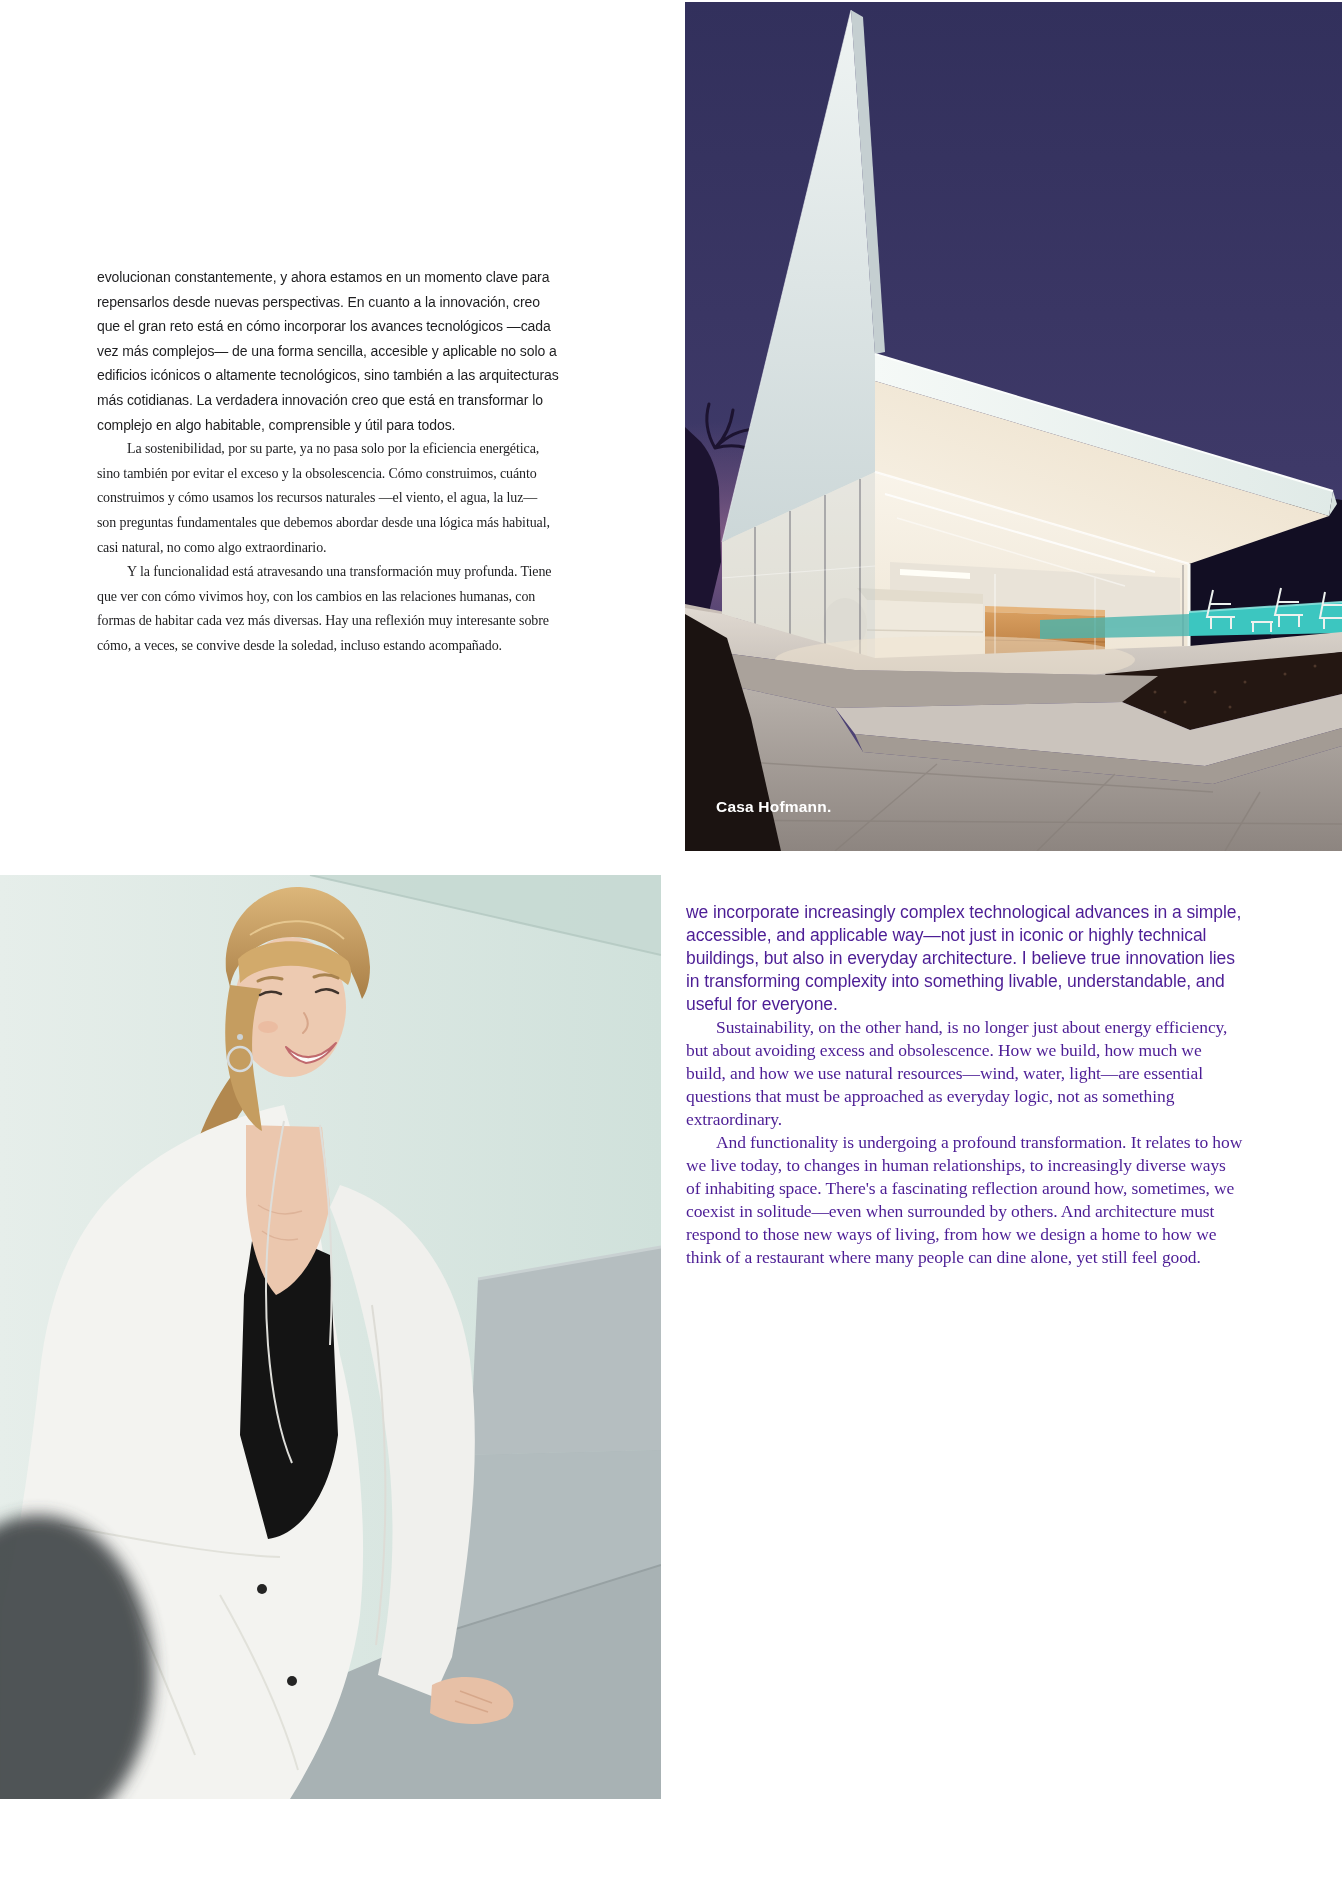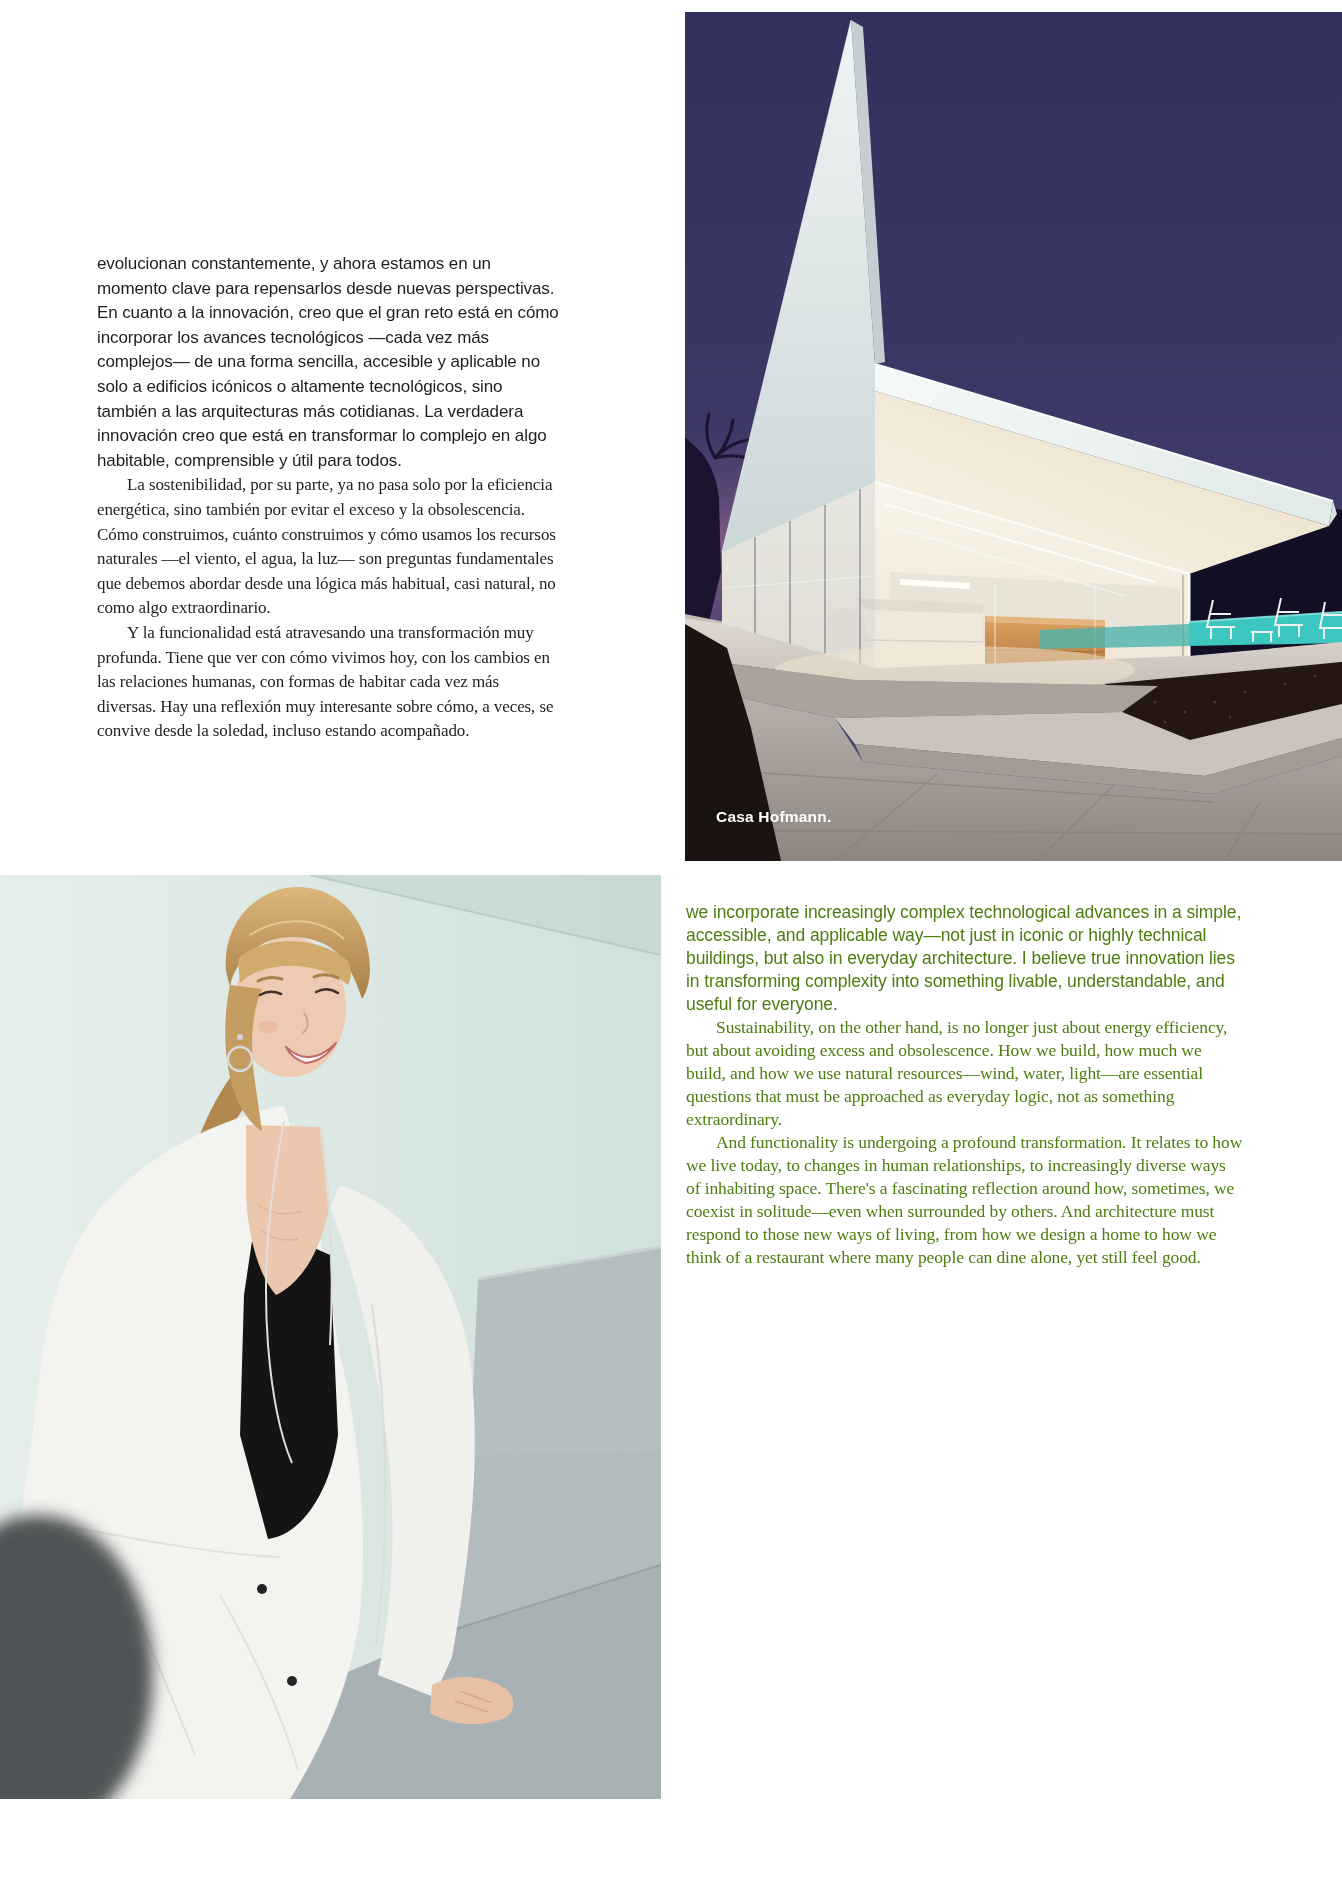--- a/index.html
+++ b/index.html
@@ -4,32 +4,32 @@
 <style>
   html,body{margin:0;padding:0;}
   body{
     width:1342px;height:1896px;position:relative;background:#ffffff;
     font-family:"Liberation Sans", sans-serif;overflow:hidden;
   }
   .page{position:absolute;inset:0;background:#ffffff;}
 
   
   .col-es{
-    position:absolute;left:97px;top:252px;width:462px;
-    color:#1e1e20;font-size:17px;line-height:24.6px;letter-spacing:-0.1px;
+    position:absolute;left:97px;top:265px;width:462px;
+    color:#1e1e20;font-size:14px;line-height:24.6px;letter-spacing:-0.1px;
   }
   .col-en{
     position:absolute;left:686px;top:901px;width:558px;
-    color:#4d7c0f;font-size:17.5px;line-height:23px;letter-spacing:-0.1px;
+    color:#4c1d95;font-size:17.5px;line-height:23px;letter-spacing:-0.1px;
   }
   .col-es p,.col-en p{margin:0;}
   .ind{text-indent:30px;font-family:Liberation Serif, serif;}
 
   
-  .house{position:absolute;left:685px;top:12px;width:657px;height:849px;margin:0;}
+  .house{position:absolute;left:685px;top:2px;width:657px;height:849px;margin:0;}
   .house svg{display:block;width:657px;height:849px;}
   .house figcaption{
     position:absolute;left:31px;top:796px;color:#ffffff;
     font-weight:bold;font-size:15.5px;letter-spacing:.2px;
   }
   .portrait{position:absolute;left:0;top:875px;width:661px;height:924px;margin:0;}
   .portrait svg{display:block;width:661px;height:924px;}
 </style>
 </head>
 <body>

